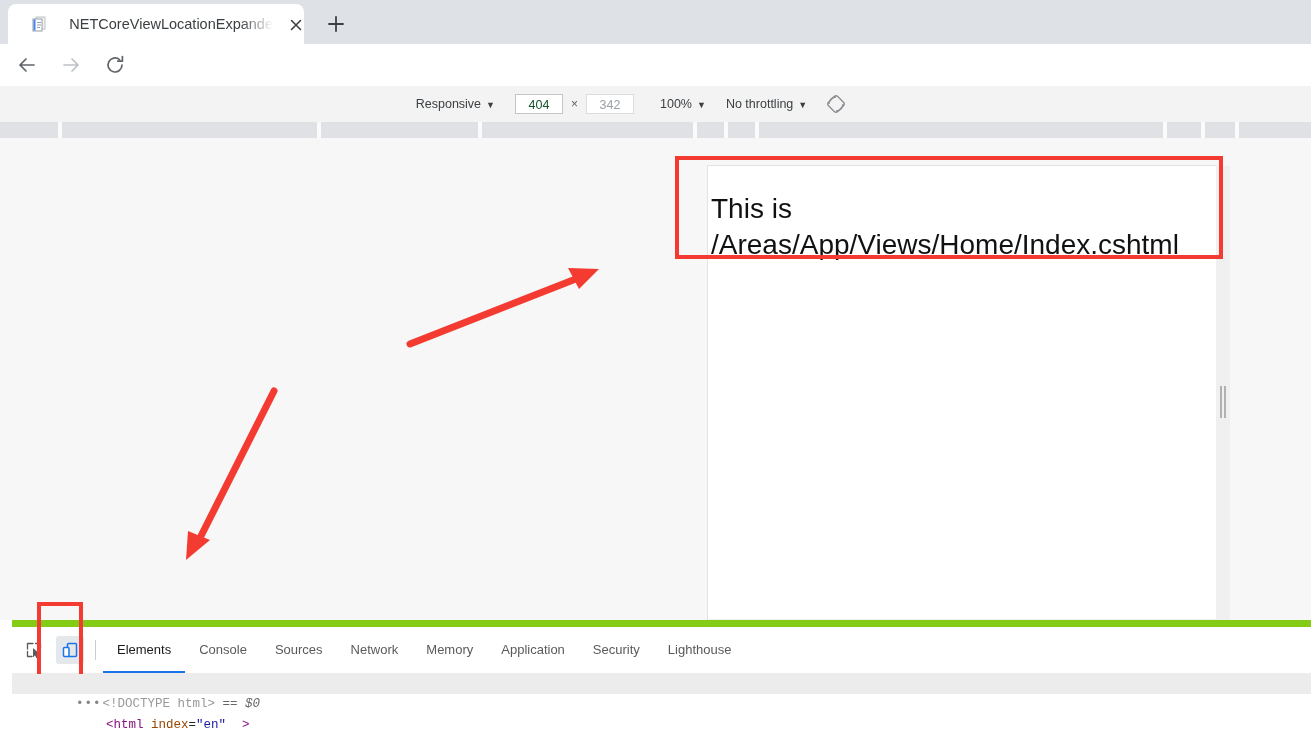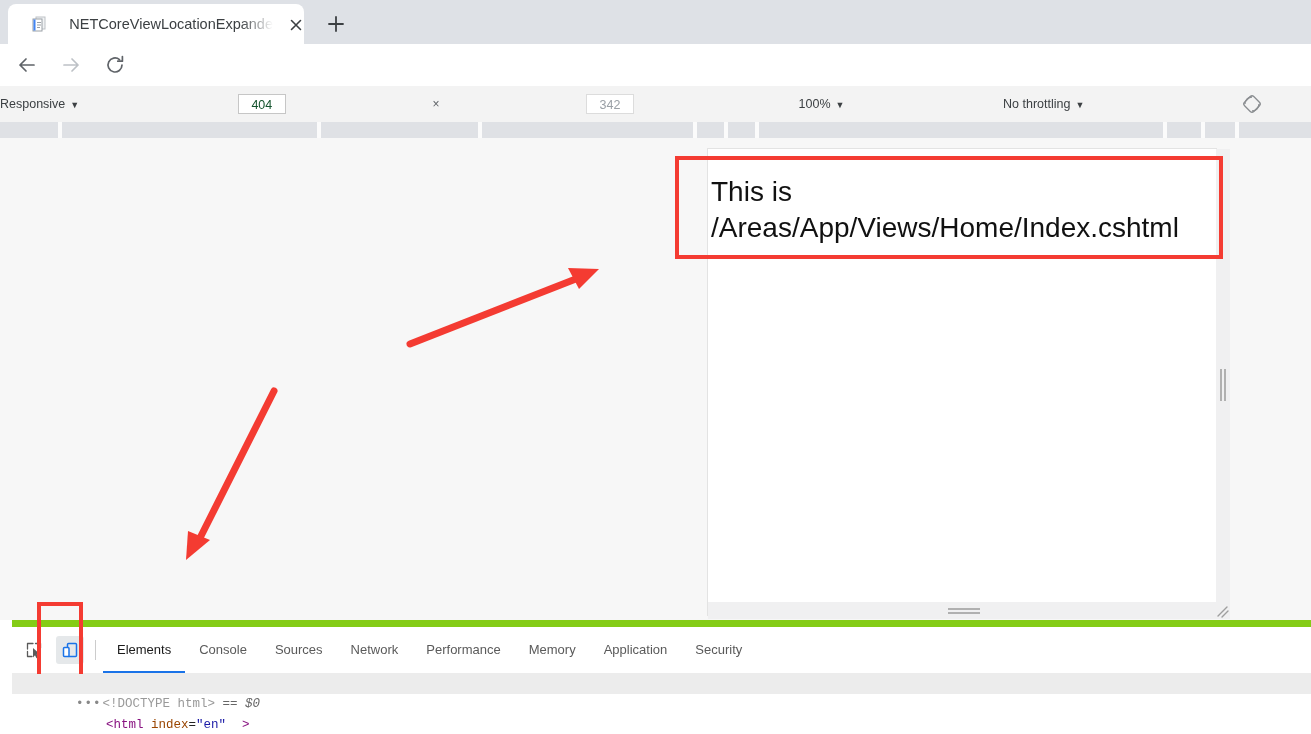--- a/index.html
+++ b/index.html
@@ -65,21 +65,21 @@
     font-size: 15.5px; color: #5f6368; letter-spacing: .1px;
     white-space: nowrap;
   }
   .omni-text b { color: #202124; font-weight: normal; }
 
   
   .device-bar {
     position: absolute; left: 0; top: 86px; width: 1311px; height: 36px;
     background: #f3f3f3;
     border-bottom: 1px solid #e0e0e0;
-    display: flex; align-items: center; justify-content: space-between;
+    display: flex; align-items: center; justify-content: center;
     font-size: 12.5px; color: #3c4043;
   }
   .dev-select {
     display: inline-flex; align-items: center; gap: 5px;
     margin-right: 20px; cursor: pointer; white-space: nowrap;
   }
   .caret { font-size: 9px; line-height: 1; position: relative; top: 1px; }
   .dim-input {
     width: 48px; height: 20px; line-height: 20px; text-align: center;
     border: 1px solid #c6c6c6; background: #fff; font-size: 12.5px;
@@ -99,21 +99,21 @@
     background: #fbfbfb;
   }
   .ruler-strip .seg { position: absolute; top: 0; height: 16px; background: #dfe1e5; }
 
   
   .canvas {
     position: absolute; left: 0; top: 138px; width: 1311px; height: 482px;
     background: #f7f7f7;
   }
   .viewport {
-    position: absolute; left: 708px; top: 11px;
+    position: absolute; left: 708px; top: 28px;
     width: 508px; height: 466px;
     background: #7f1d1d;
     box-shadow: 0 0 0 1px #e3e3e3;
   }
   .viewport-inner {
     position: absolute; left: 0; top: 0; width: 508px; height: 453px;
     background: #fff; overflow: hidden;
   }
   .page-text {
     position: absolute; left: 3px; top: 25px; width: 505px;
@@ -318,24 +318,24 @@
           <rect x="6.5" y="2.5" width="9" height="13" rx="1" fill="none" stroke="#1a73e8" stroke-width="1.5"></rect>
           <rect x="2.5" y="6.5" width="5.5" height="9" rx="1" fill="#ffffff" stroke="#1a73e8" stroke-width="1.5"></rect>
         </svg>
       </div>
       <div class="dt-sep"></div>
 
       <div class="dt-tab selected">Elements</div>
       <div class="dt-tab">Console</div>
       <div class="dt-tab">Sources</div>
       <div class="dt-tab">Network</div>
-      <div class="dt-tab">Performance</div>
       <div class="dt-tab">Memory</div>
       <div class="dt-tab">Application</div>
       <div class="dt-tab">Security</div>
+      <div class="dt-tab">Lighthouse</div>
     </div>
 
     <div class="dt-code">
       <div class="code-row selected" style="padding-left:4px;">
         <span class="dots">•••</span><span class="tok-doctype">&lt;!DOCTYPE html&gt;</span><span> </span><span class="tok-eq">== $0</span>
       </div>
       <div class="code-row" style="padding-left:18px;">
         <span class="tok-tag">&lt;html </span><span class="tok-attr">index</span><span>=</span><span class="tok-val">"en"</span><span class="tok-tag">&gt;</span>
       </div>
       <div class="code-row" style="padding-left:24px;">

